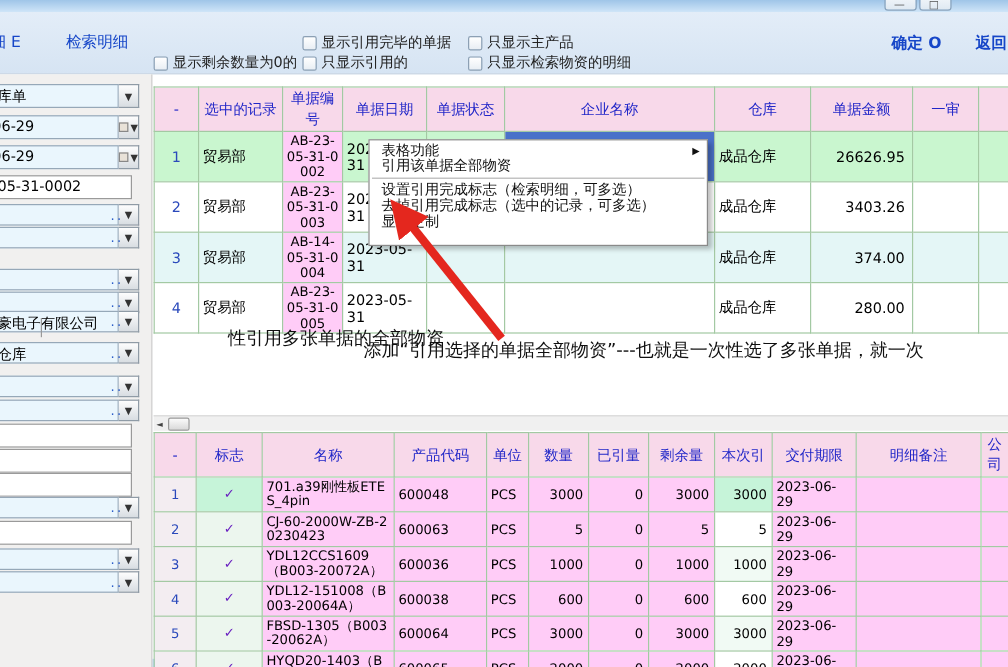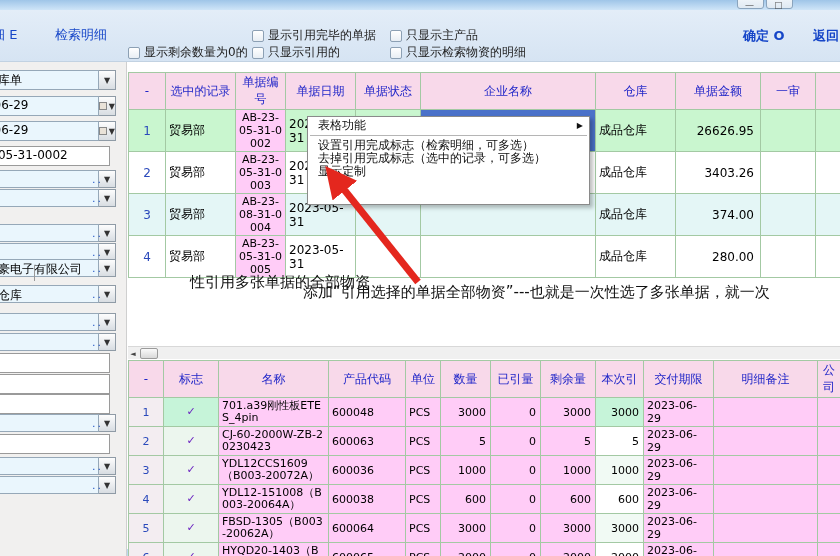--- a/index.html
+++ b/index.html
@@ -259,21 +259,21 @@
           <td></td>
           <td></td>
           <td>成品仓库</td>
           <td class="amt">3403.26</td>
           <td></td>
           <td></td>
         </tr>
         <tr class="mr2" style="height: 31px;">
           <td class="numcell">3</td>
           <td>贸易部</td>
-          <td class="doccell">AB-23-08-31-0004</td>
+          <td class="doccell">AB-14-05-31-0004</td>
           <td>2023-05-31</td>
           <td></td>
           <td></td>
           <td>成品仓库</td>
           <td class="amt">374.00</td>
           <td></td>
           <td></td>
         </tr>
         <tr class="mr3" style="height: 31px;">
           <td class="numcell">4</td>
@@ -418,20 +418,23 @@
 </div>
 
 <div class="ann" style="left:303px; top:250px;margin-top:33px;">添加“引用选择的单据全部物资”---也就是一次性选了多张单据，就一次</div>
 <div class="ann" style="left:190px; top:273px;font-family:Liberation Mono, monospace;">性引用多张单据的全部物资</div>
 
 <div class="ctxmenu" id="ctxmenu">
     <div class="mi">
       <span>表格功能</span>
       <span class="sub">▶</span>
     </div>
+    <div class="mi">
+      <span>引用该单据全部物资</span>
+    </div>
     <div class="msep"></div>
     <div class="mi">
       <span>设置引用完成标志（检索明细，可多选）</span>
     </div>
     <div class="mi">
       <span>去掉引用完成标志（选中的记录，可多选）</span>
     </div>
     <div class="mi">
       <span>显示定制</span>
     </div>

